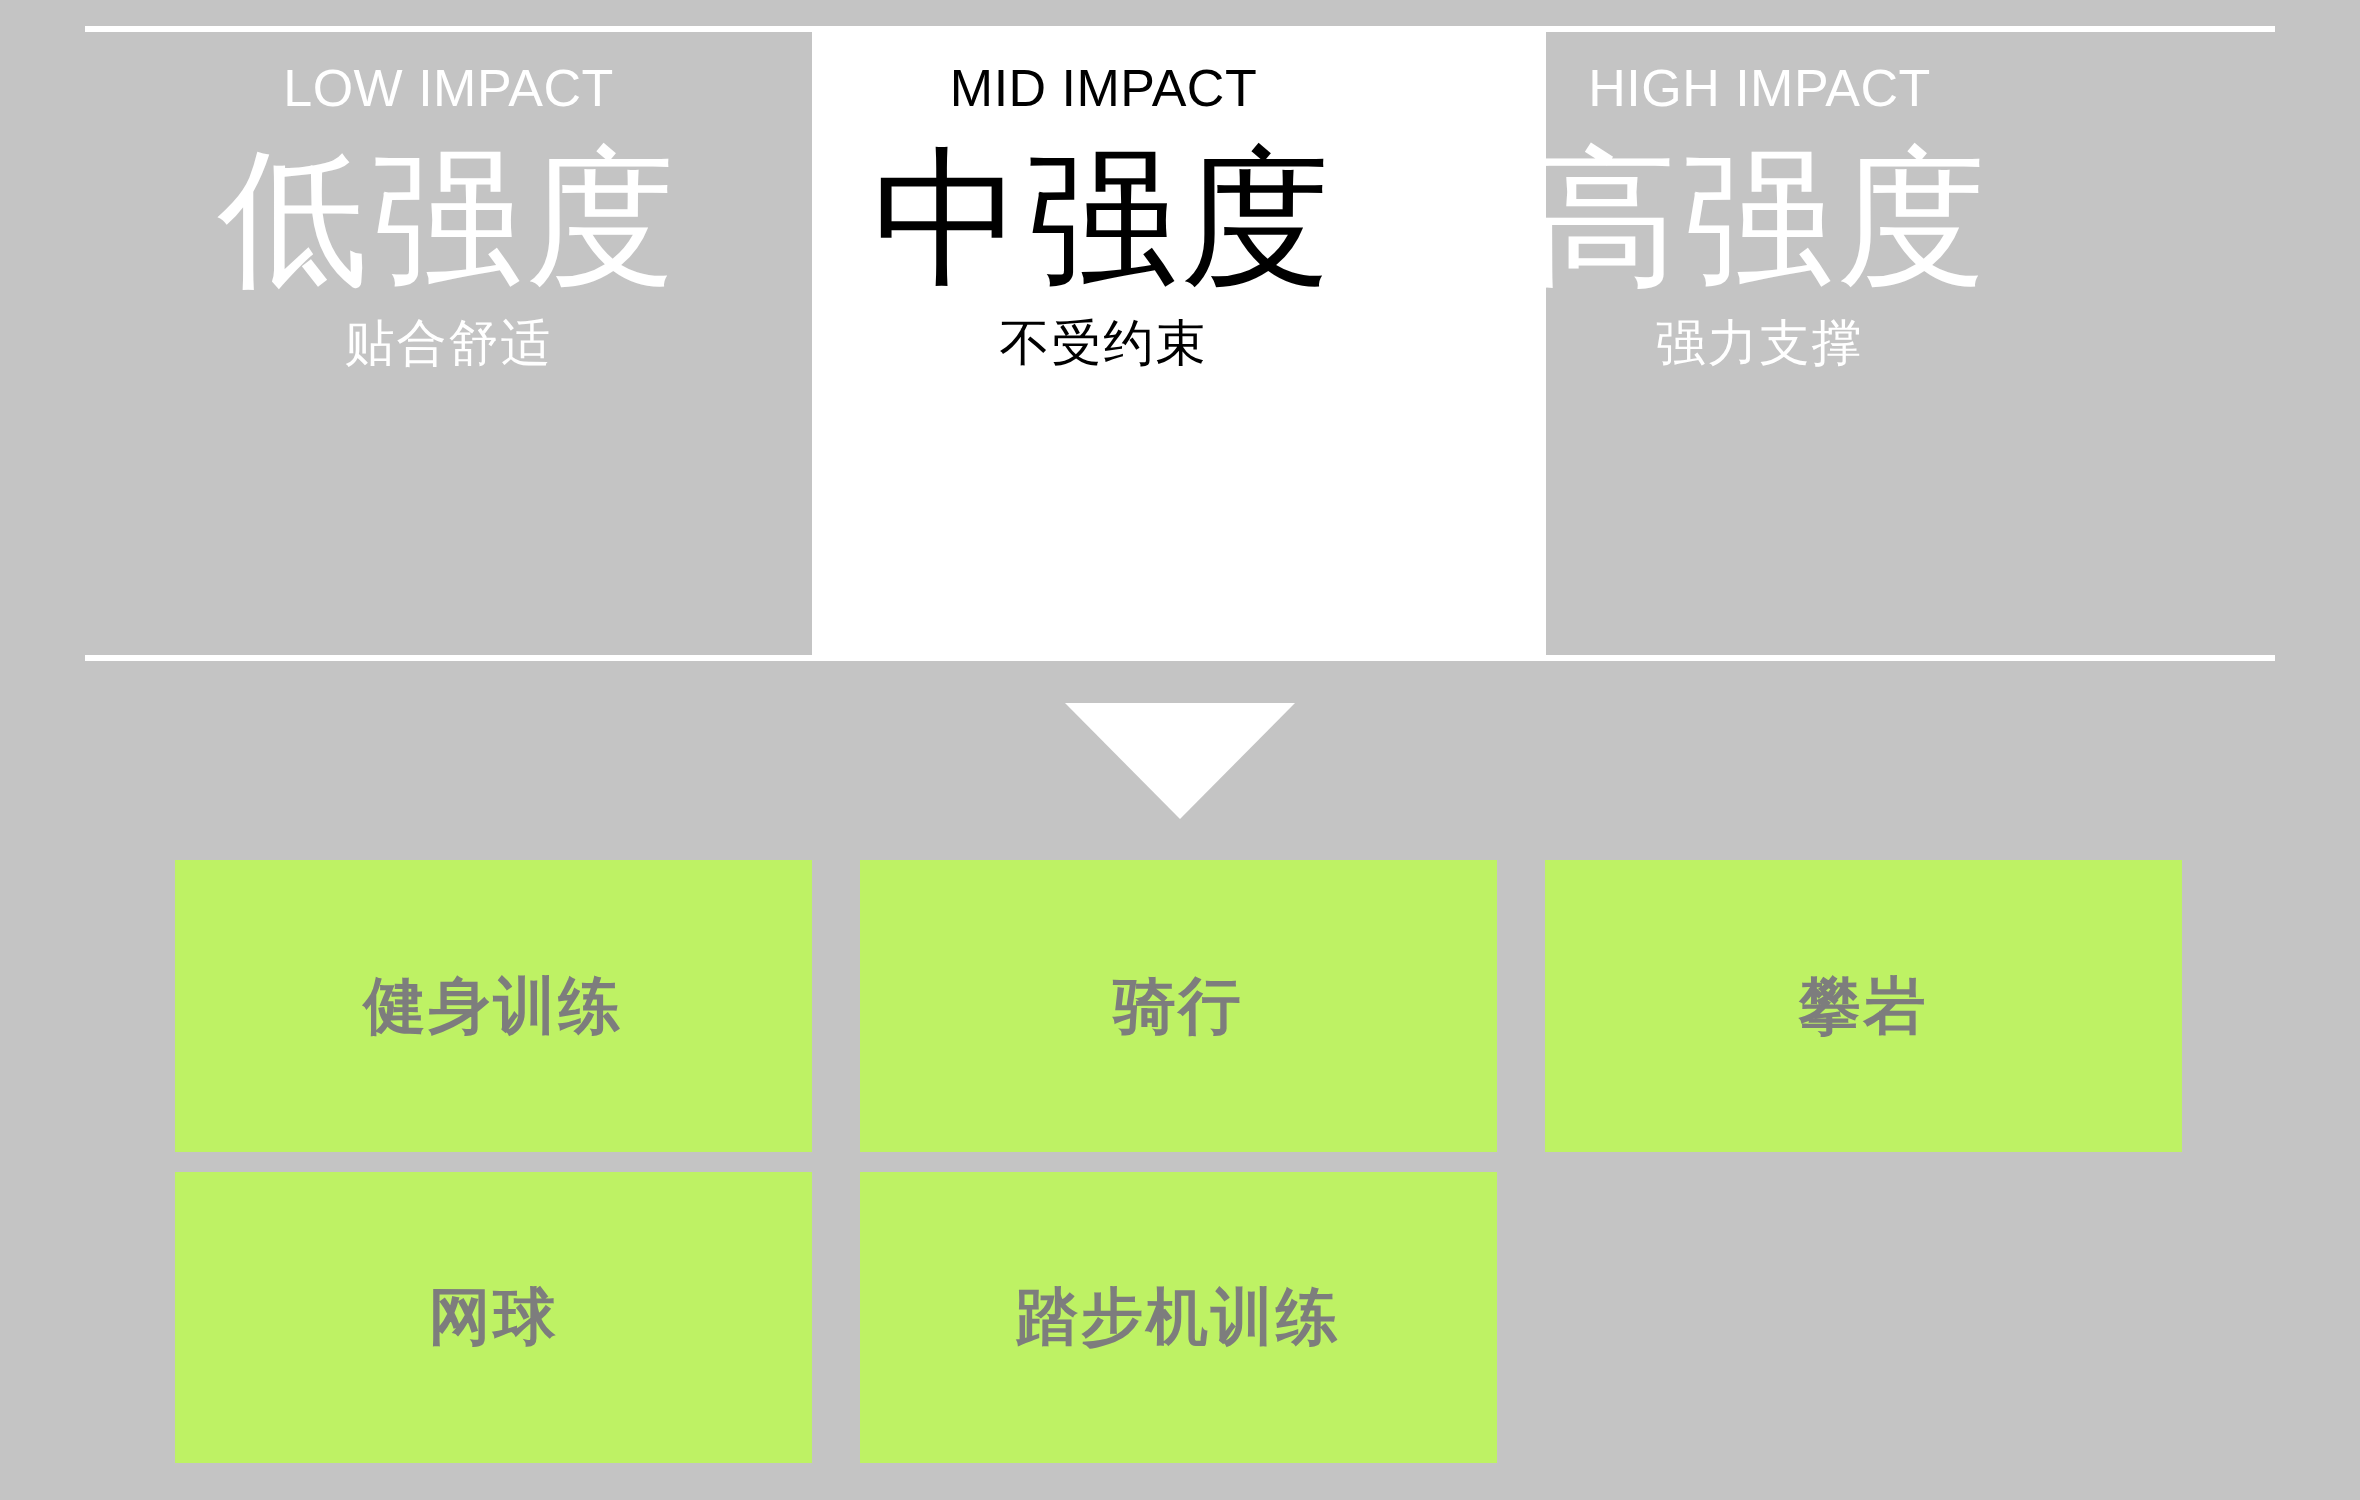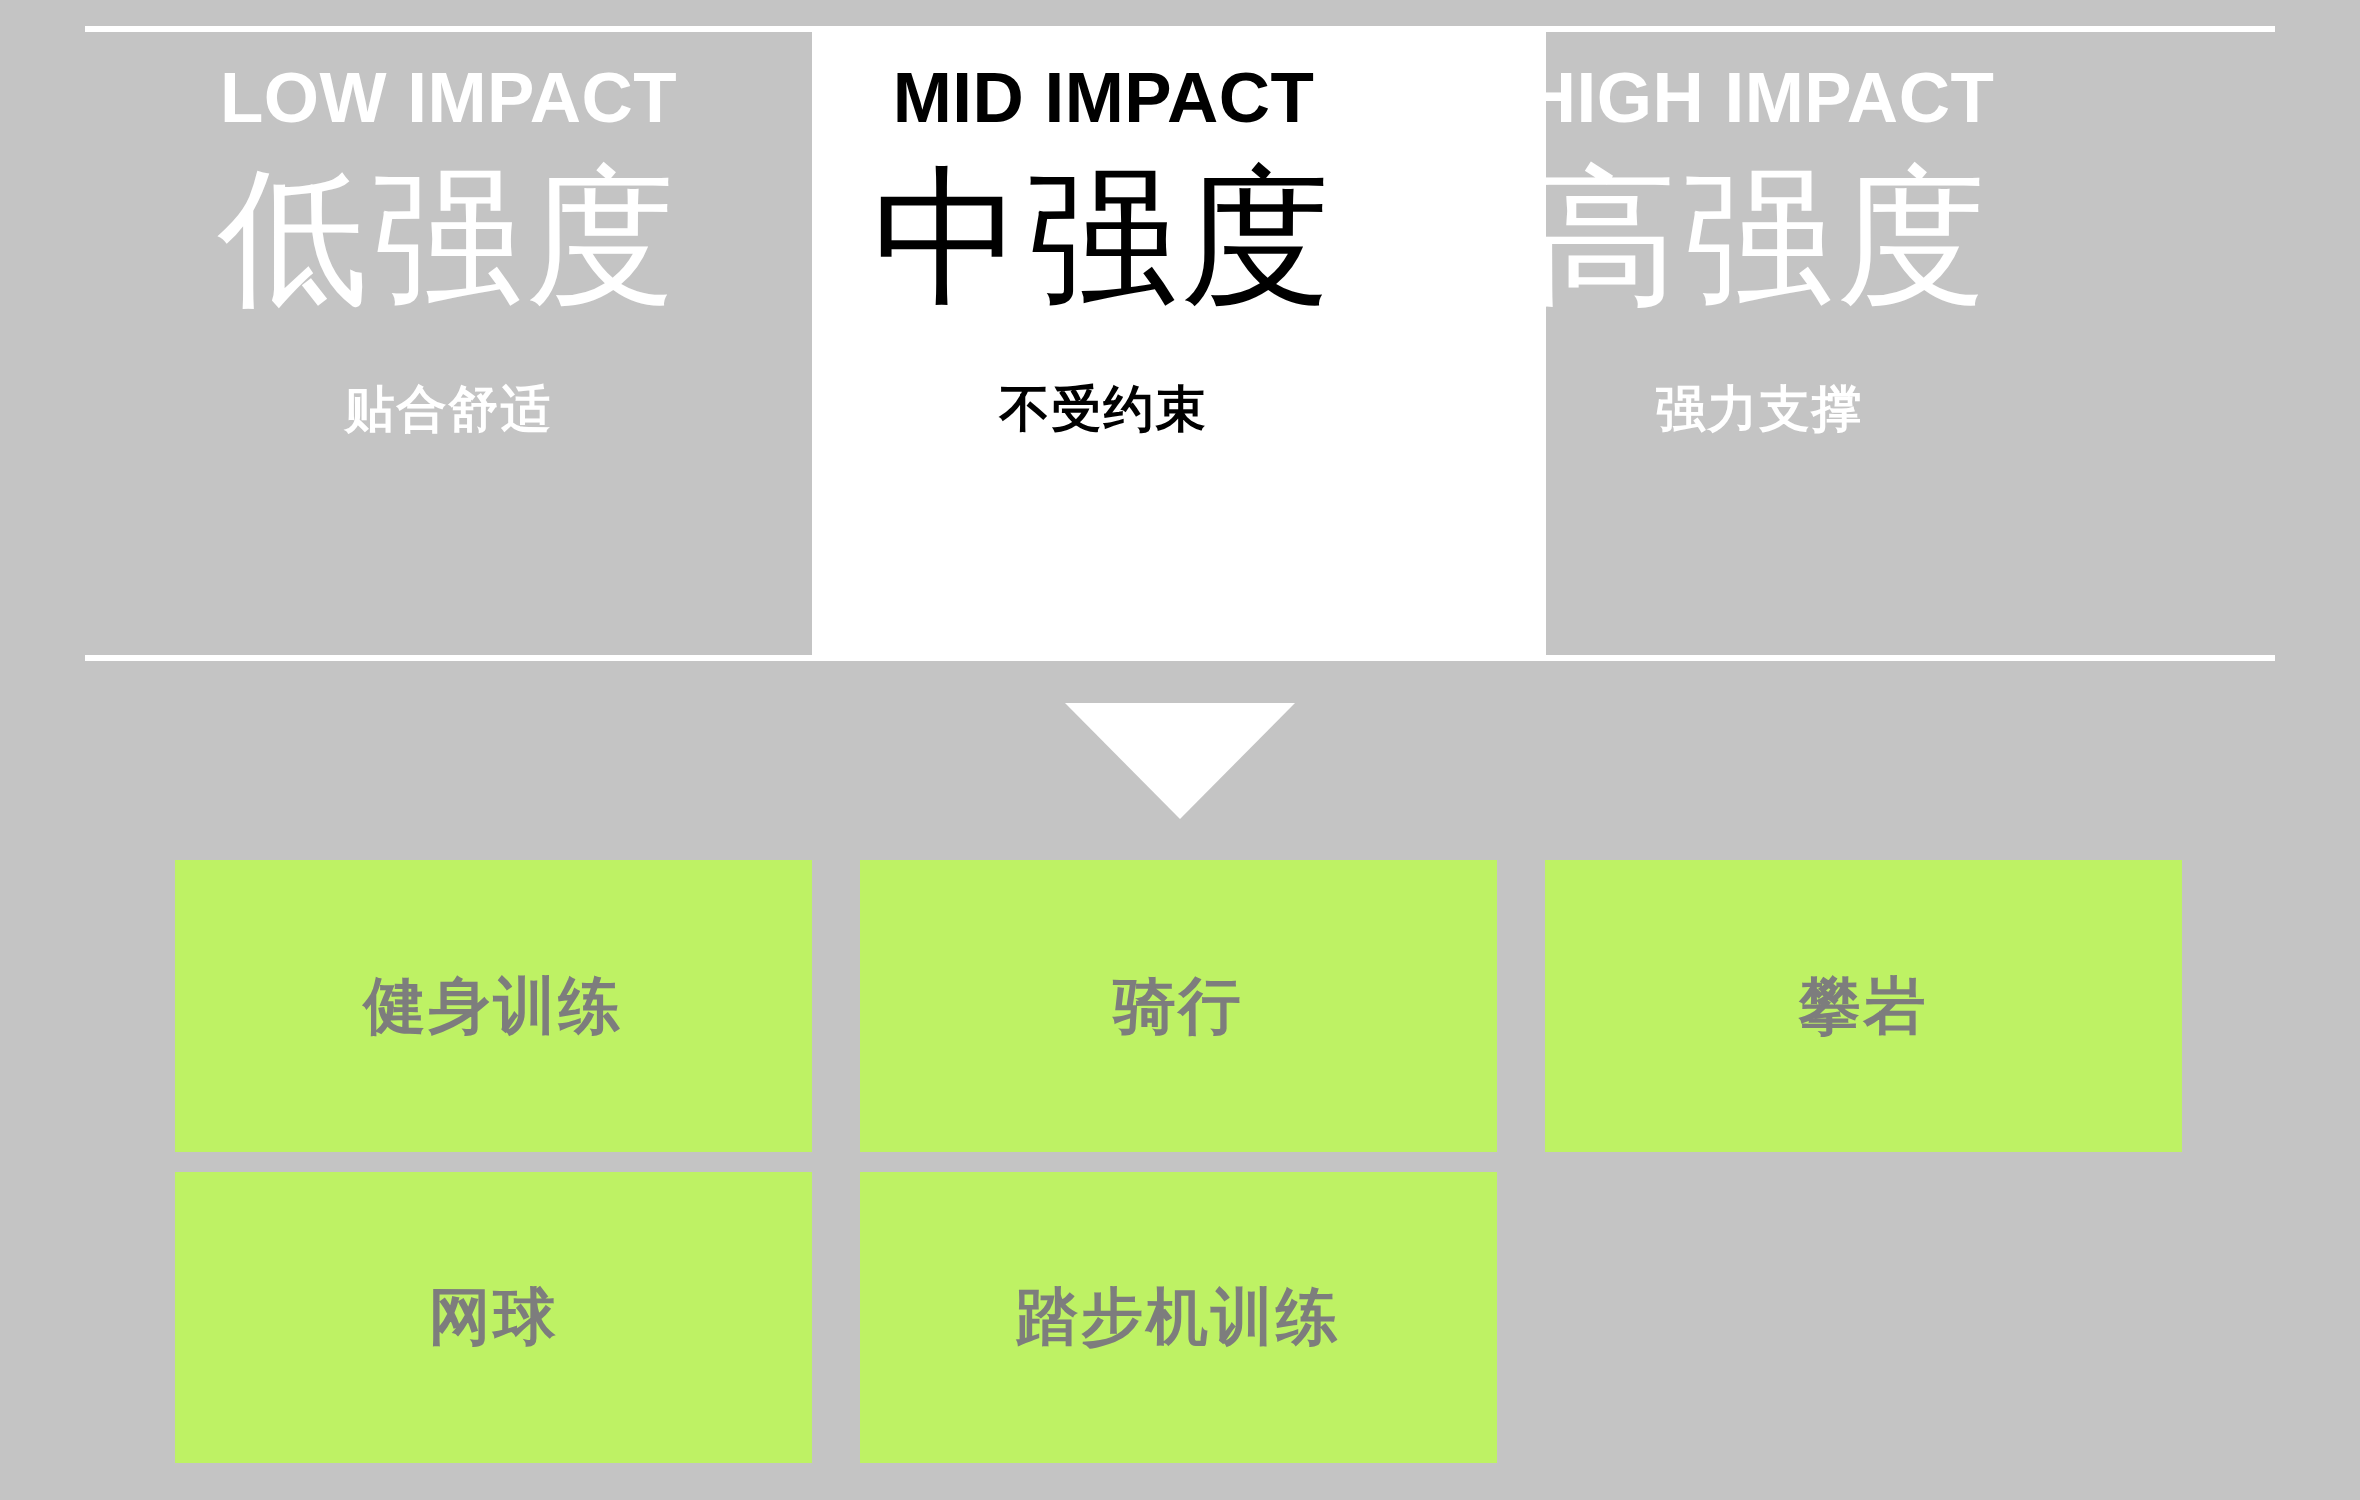--- a/index.html
+++ b/index.html
@@ -58,41 +58,41 @@
     align-items: center;
     justify-content: flex-start;
     text-align: center;
     position: relative;
   }
   .col-low  { width: 727px; }
   .col-mid  { width: 583px; }
   .col-high { width: 729px; }
 
   .eyebrow {
-    font-size: 71px;
-    font-weight: 700;
+    font-size: 52px;
+    font-weight: 400;
     letter-spacing: 0.5px;
     line-height: 1;
     margin-top: 30px;
     white-space: nowrap;
   }
   .headline {
     font-size: 150px;
     font-weight: 400;
     line-height: 1.05;
     letter-spacing: 4px;
     margin-top: 26px;
     white-space: nowrap;
   }
   .subline {
     font-size: 50px;
-    font-weight: 700;
+    font-weight: 400;
     line-height: 1;
     letter-spacing: 2px;
-    margin-top: 67px;
+    margin-top: 20px;
     white-space: nowrap;
   }
 
   .tone-dim  .eyebrow,
   .tone-dim  .headline,
   .tone-dim  .subline { color: #ffffff; }
 
   .tone-dark .eyebrow,
   .tone-dark .headline,
   .tone-dark .subline { color: #000000; }

